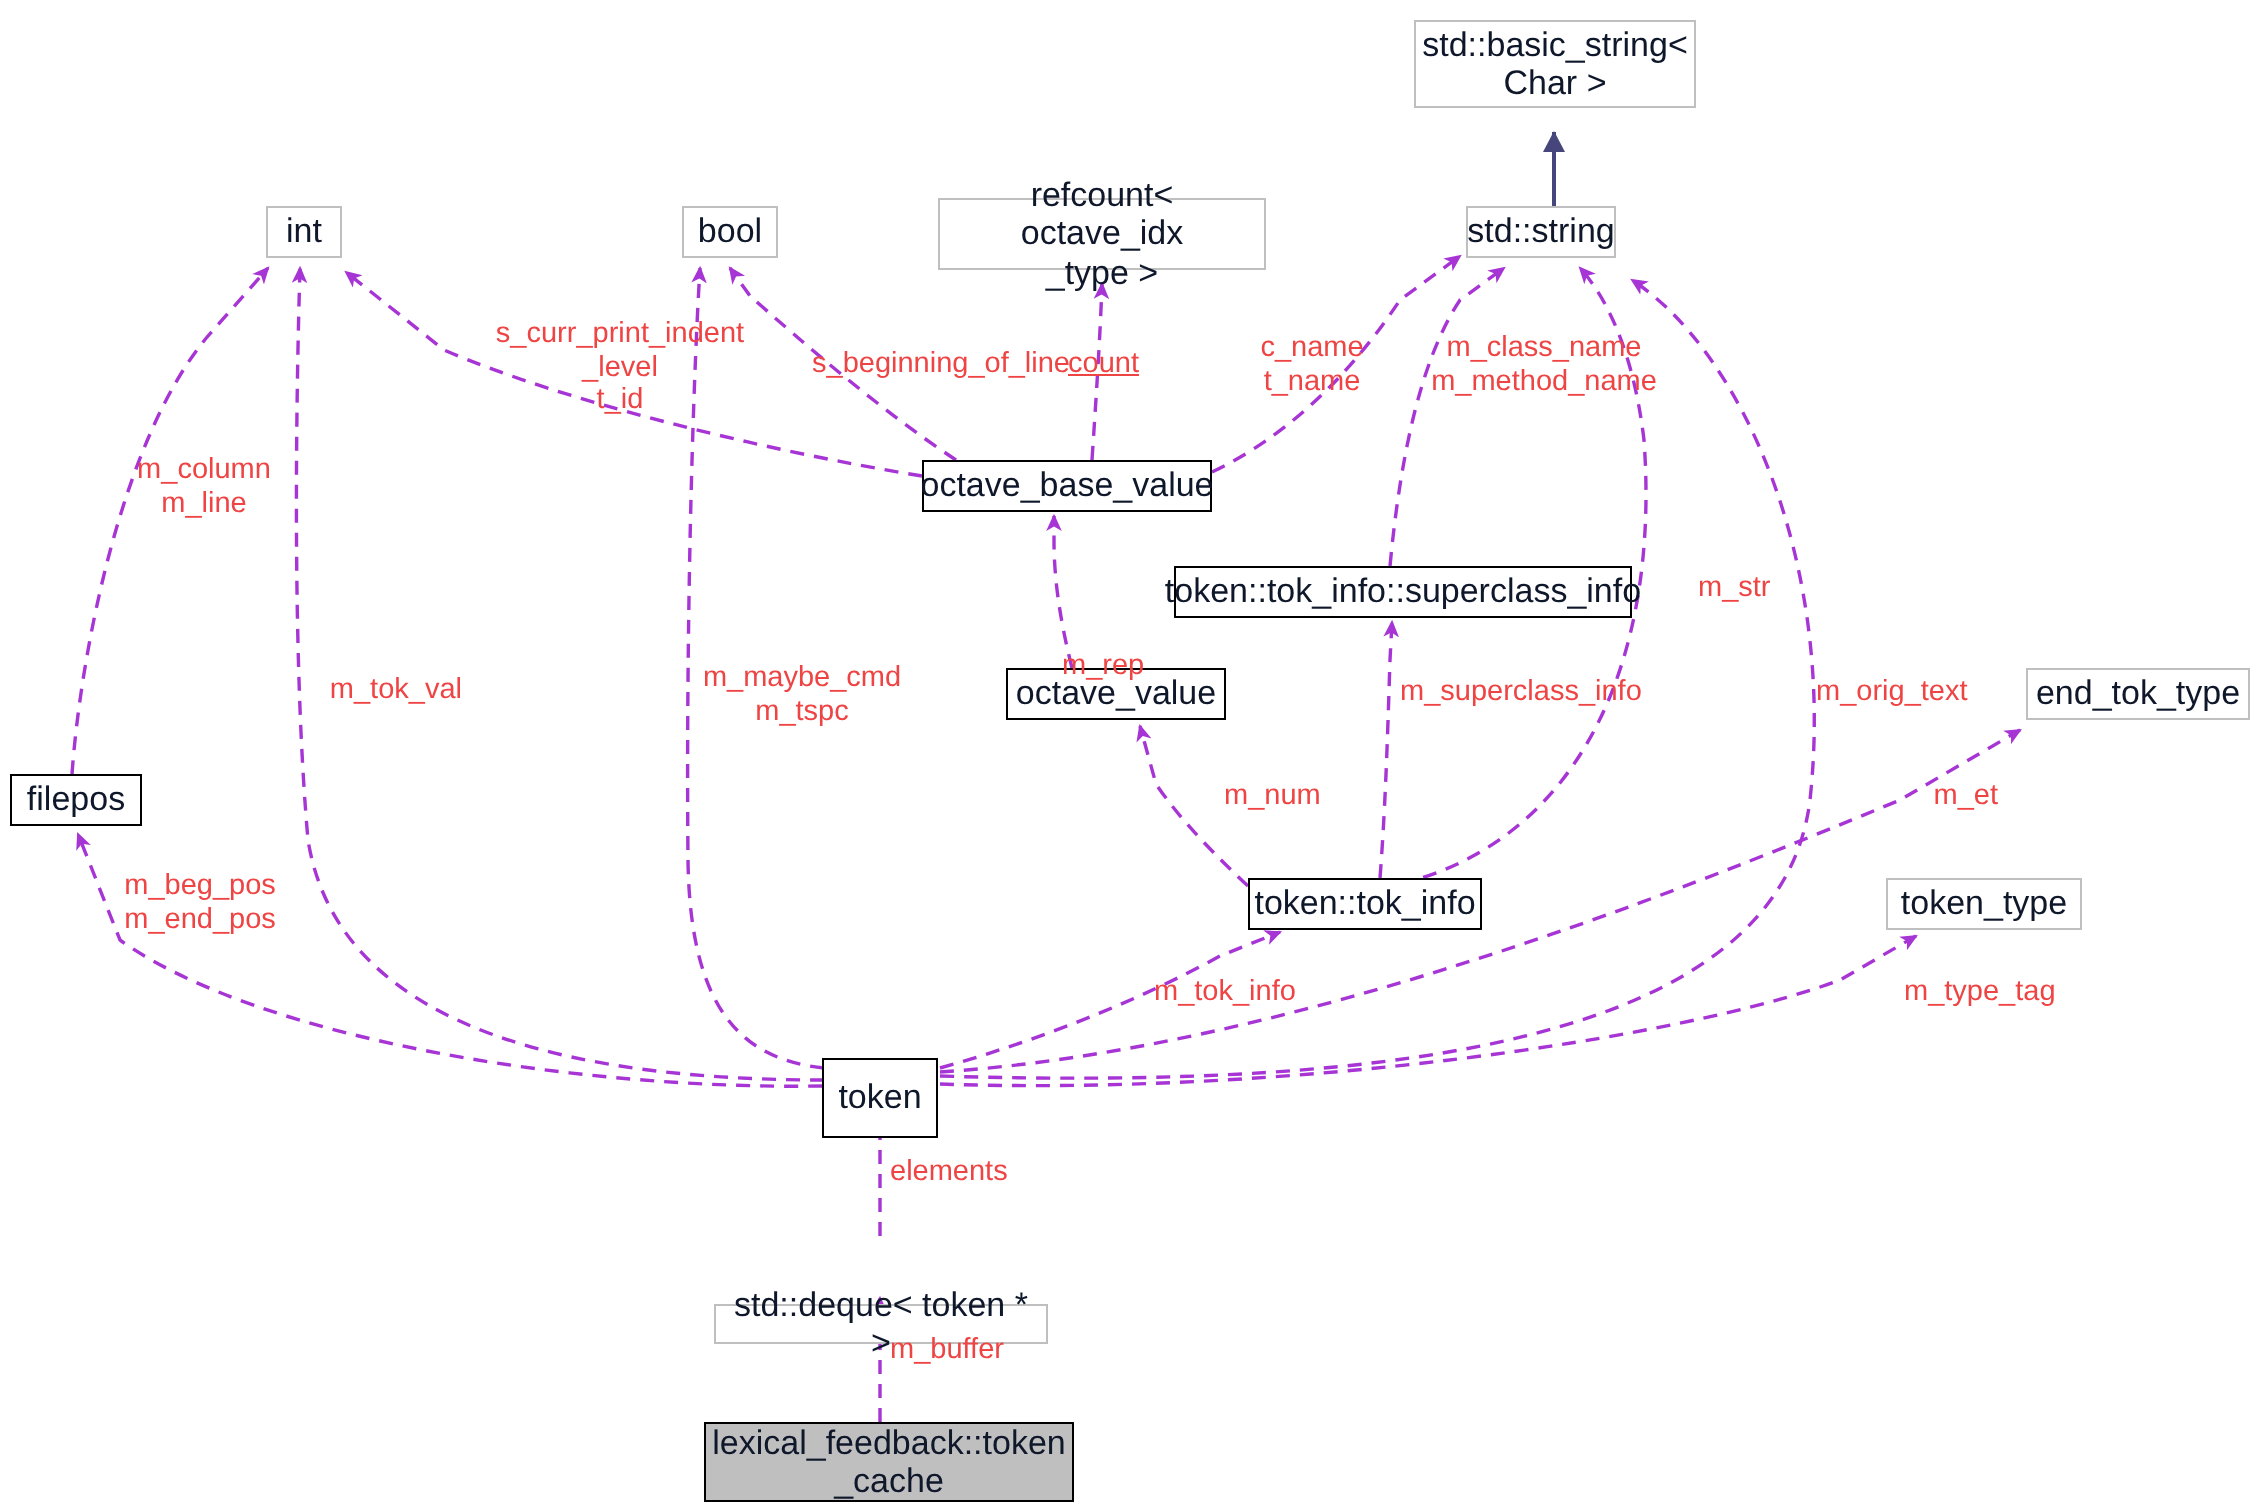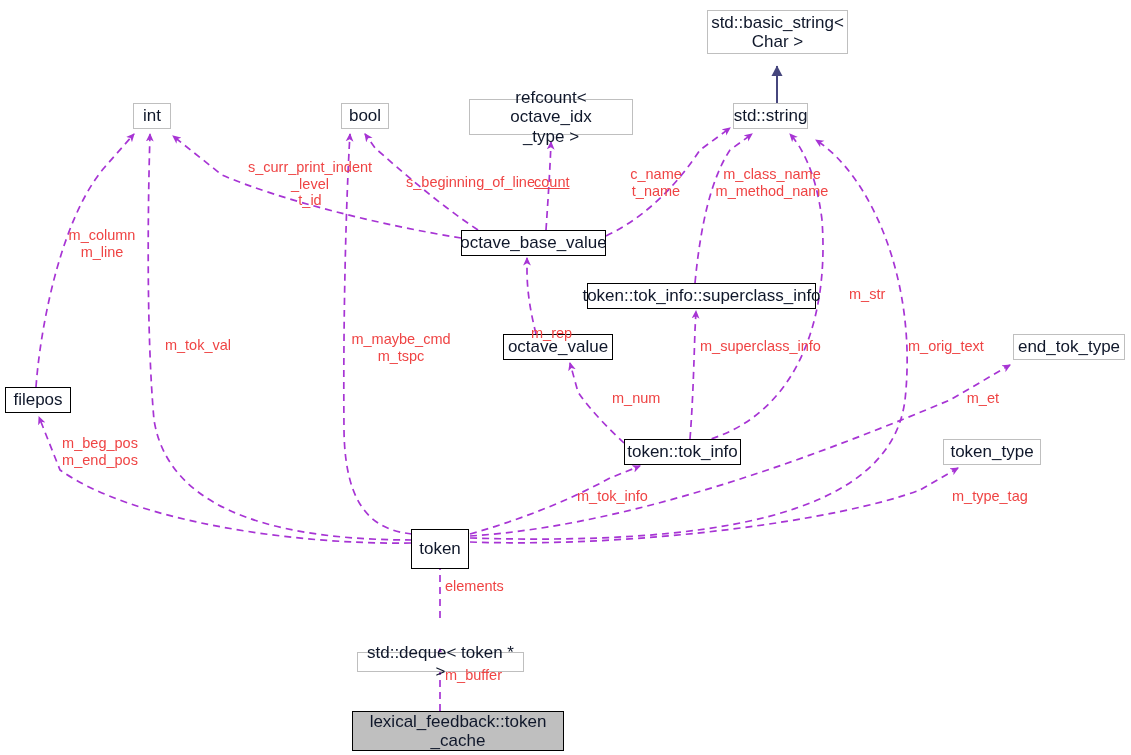--- a/index.html
+++ b/index.html
@@ -170,21 +170,21 @@
   </div>
 
   <div class="node strong" style="left:411px; top:529px; width:58px; height:40px;">
     <span>token</span>
   </div>
 
   <div class="node plain" style="left:357px; top:652px; width:167px; height:20px;">
     <span>std::deque&lt; token * &gt;</span>
   </div>
 
-  <div class="node current" style="left:352px; top:711px; width:212px; height:40px;align-items:center;">
+  <div class="node current" style="left:352px; top:711px; width:185px; height:40px;align-items:center;">
     <span>lexical_feedback::token
 _cache</span>
   </div>
 
   <div class="edge-label" style="left:56px; top:227px; width:92px; text-align:center;">m_column
 m_line</div>
 
   <div class="edge-label" style="left:151px; top:337px; width:80px; text-align:right;">m_tok_val</div>
 
   <div class="edge-label" style="left:246px; top:159px; width:128px; text-align:center;">s_curr_print_indent

